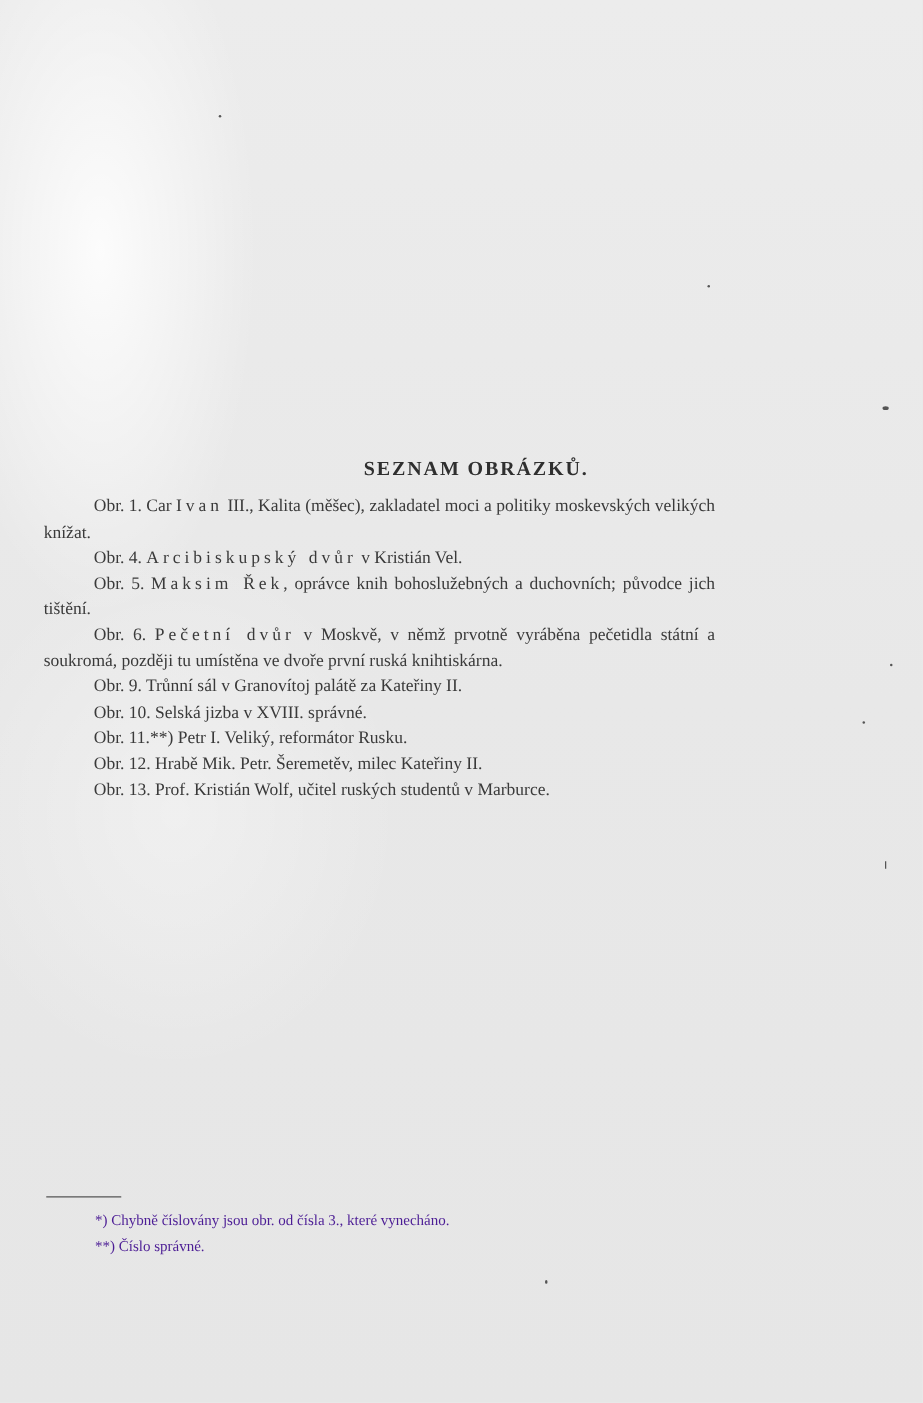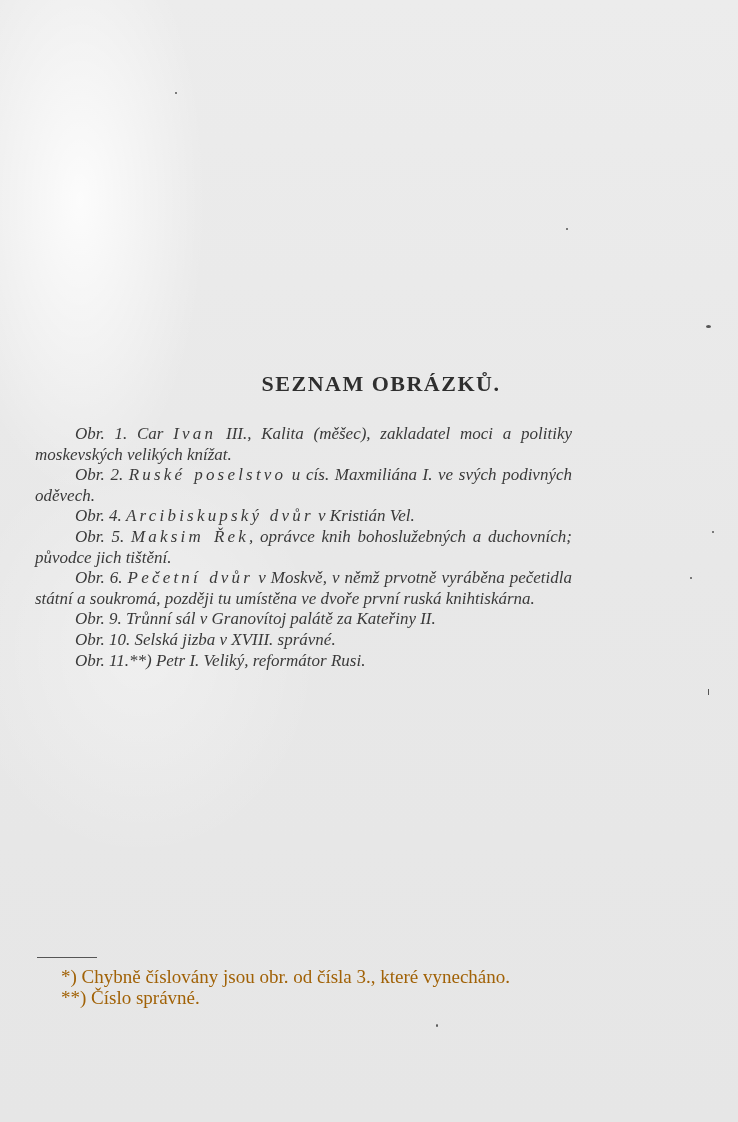--- a/index.html
+++ b/index.html
@@ -27,61 +27,60 @@
       position: absolute;
       background: #555;
       border-radius: 50%;
     }
     .title {
       position: absolute;
       left: 0;
       width: 100%;
       top: 356px;
       text-align: center;
-      font-size: 22px;
+      font-size: 16px;
       letter-spacing: 1.5px;
       color: #2f2f2f;
       padding-left: 24px;
       box-sizing: border-box;
     }
     .content {
       position: absolute;
       left: 35px;
-      top: 424px;
+      top: 396px;
       width: 537px;
-      font-size: 17px;
+      font-size: 14px;
       line-height: 20.6px;
       text-align: justify;
-      font-style: italic;
     }
     .entry {
       margin: 0;
       text-indent: 40px;
       text-align: justify;
       text-align-last: left;
     }
     .sp {
       letter-spacing: 3.2px;
     }
     .notes-rule {
       position: absolute;
       left: 37px;
       top: 957px;
       width: 60px;
       height: 1px;
       background: #555;
     }
     .footnotes {
       position: absolute;
-      left: 35px;
+      left: 50px;
       top: 966px;
       width: 537px;
-      font-size: 19px;
+      font-size: 12px;
       line-height: 21px;
-      color: #a16207;
+      color: #4c1d95;
     }
     .fn {
       margin: 0;
       padding-left: 26px;
     }
   </style>
 </head>
 <body>
 
 <div class="paper"></div>
@@ -91,27 +90,28 @@
 <div class="speck" style="left:690px;top:577px;width:2px;height:2px;"></div>
 <div class="speck" style="left:708px;top:689px;width:1px;height:6px;border-radius:0;"></div>
 <div class="speck" style="left:175px;top:92px;width:2px;height:2px;"></div>
 <div class="speck" style="left:566px;top:228px;width:2px;height:2px;"></div>
 <div class="speck" style="left:436px;top:1024px;width:2px;height:3px;"></div>
 
 <h1 class="title">SEZNAM OBRÁZKŮ.</h1>
 
 <div class="content">
   <p class="entry"><span>Obr. 1.</span> <span>Car </span><span class="sp">Ivan</span><span> III., Kalita (měšec), zakladatel moci a politiky moskevských velikých knížat.</span></p>
-  <p class="entry"><span>Obr. 2.</span> <span></span><span class="sp">Ruské poselstvo</span><span> u cís. Maxmiliána I. ve svých podivných oděvech.</span></p>
   <p class="entry"><span>Obr. 4.</span> <span></span><span class="sp">Arcibiskupský dvůr</span><span> v Kristián Vel.</span></p>
   <p class="entry"><span>Obr. 5.</span> <span></span><span class="sp">Maksim Řek</span><span>, oprávce knih bohoslužebných a duchovních; původce jich tištění.</span></p>
   <p class="entry"><span>Obr. 6.</span> <span></span><span class="sp">Pečetní dvůr</span><span> v Moskvě, v němž prvotně vyráběna pečetidla státní a soukromá, později tu umístěna ve dvoře první ruská knihtiskárna.</span></p>
   <p class="entry"><span>Obr. 9.</span> <span>Trůnní sál v Granovítoj palátě za Kateřiny II.</span></p>
   <p class="entry"><span>Obr. 10.</span> <span>Selská jizba v XVIII. správné.</span></p>
-  <p class="entry"><span>Obr. 11.**)</span> <span>Petr I. Veliký, reformátor Rusi.</span></p>
+  <p class="entry"><span>Obr. 11.**)</span> <span>Petr I. Veliký, reformátor Rusku.</span></p>
+  <p class="entry"><span>Obr. 12.</span> <span>Hrabě Mik. Petr. Šeremetěv, milec Kateřiny II.</span></p>
+  <p class="entry"><span>Obr. 13.</span> <span>Prof. Kristián Wolf, učitel ruských studentů v Marburce.</span></p>
 </div>
 
 <div class="notes-rule"></div>
 
 <div class="footnotes">
   <p class="fn"><span>*)</span> <span>Chybně číslovány jsou obr. od čísla 3., které vynecháno.</span></p>
   <p class="fn"><span>**)</span> <span>Číslo správné.</span></p>
 </div>
 
 </body></html>

